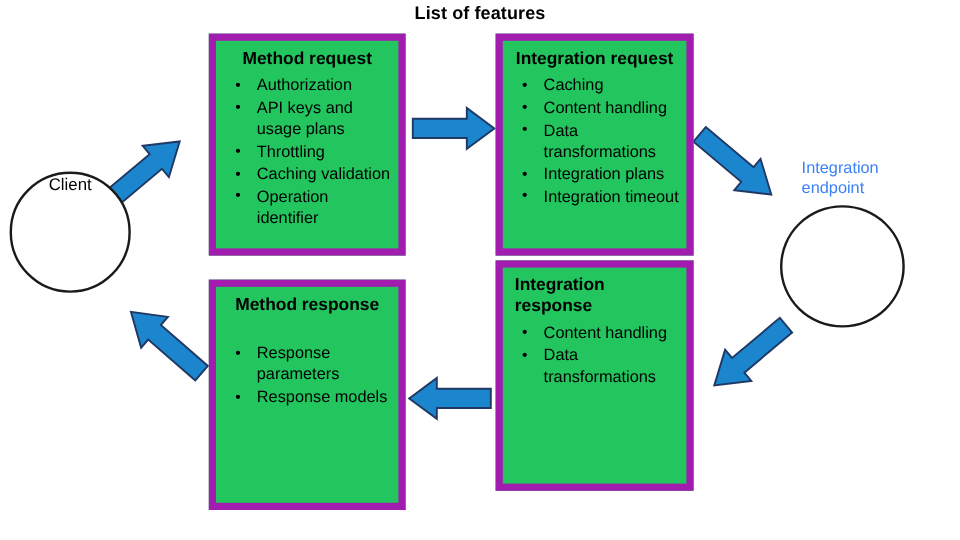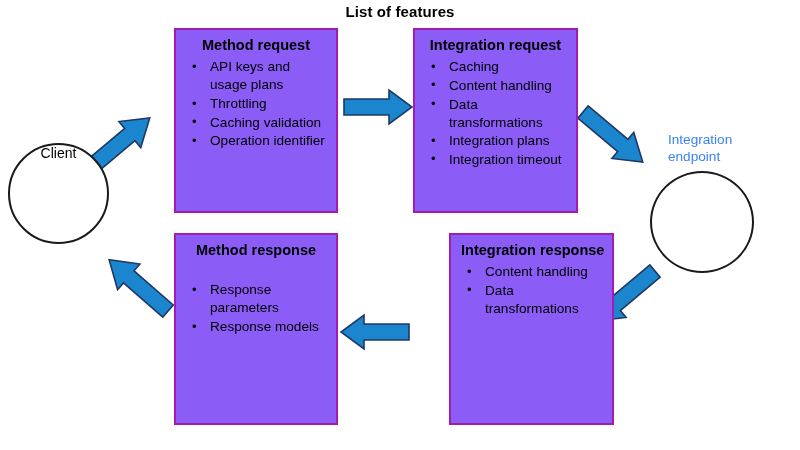--- a/index.html
+++ b/index.html
@@ -24,22 +24,22 @@
     width: 800px;
     text-align: center;
     font-size: 15px;
     font-weight: bold;
     color: #000000;
     letter-spacing: 0.1px;
   }
   .node-box {
     position: absolute;
     box-sizing: border-box;
-    border: 2px solid #a21caf;
-    background: #8b5cf6;
+    border: 6px solid #a21caf;
+    background: #22c55e;
   }
   .box-title {
     text-align: center;
     font-size: 14.5px;
     font-weight: bold;
     color: #000000;
     margin-top: 7px;
     line-height: 1.2;
   }
   .bullets {
@@ -132,20 +132,21 @@
     </g>
   </svg>
 
   <div class="circle-node" style="left:8px; top:143px; width:101px; height:101px;">
     <span>Client</span>
   </div>
 
   <div class="node-box" style="left:174px; top:28px; width:164px; height:185px;">
     <div class="box-title">Method request</div>
     <ul class="bullets">
+      <li>Authorization</li>
       <li>API keys and usage plans</li>
       <li>Throttling</li>
       <li>Caching validation</li>
       <li>Operation identifier</li>
     </ul>
   </div>
 
   <div class="node-box" style="left:413px; top:28px; width:165px; height:185px;">
     <div class="box-title">Integration request</div>
     <ul class="bullets">
@@ -163,21 +164,21 @@
   <div class="circle-node" style="left:650px; top:171px; width:104px; height:102px;"></div>
 
   <div class="node-box" style="left:174px; top:233px; width:164px; height:192px;">
     <div class="box-title">Method response</div>
     <ul class="bullets spaced">
       <li>Response parameters</li>
       <li>Response models</li>
     </ul>
   </div>
 
-  <div class="node-box" style="left:413px; top:233px; width:165px; height:192px;margin-left:36px;">
+  <div class="node-box" style="left:413px; top:217px; width:165px; height:192px;">
     <div class="box-title" style="text-align:left; padding-left:10px;">Integration response</div>
     <ul class="bullets">
       <li>Content handling</li>
       <li>Data transformations</li>
     </ul>
   </div>
 
 </div>
 
 </body></html>

